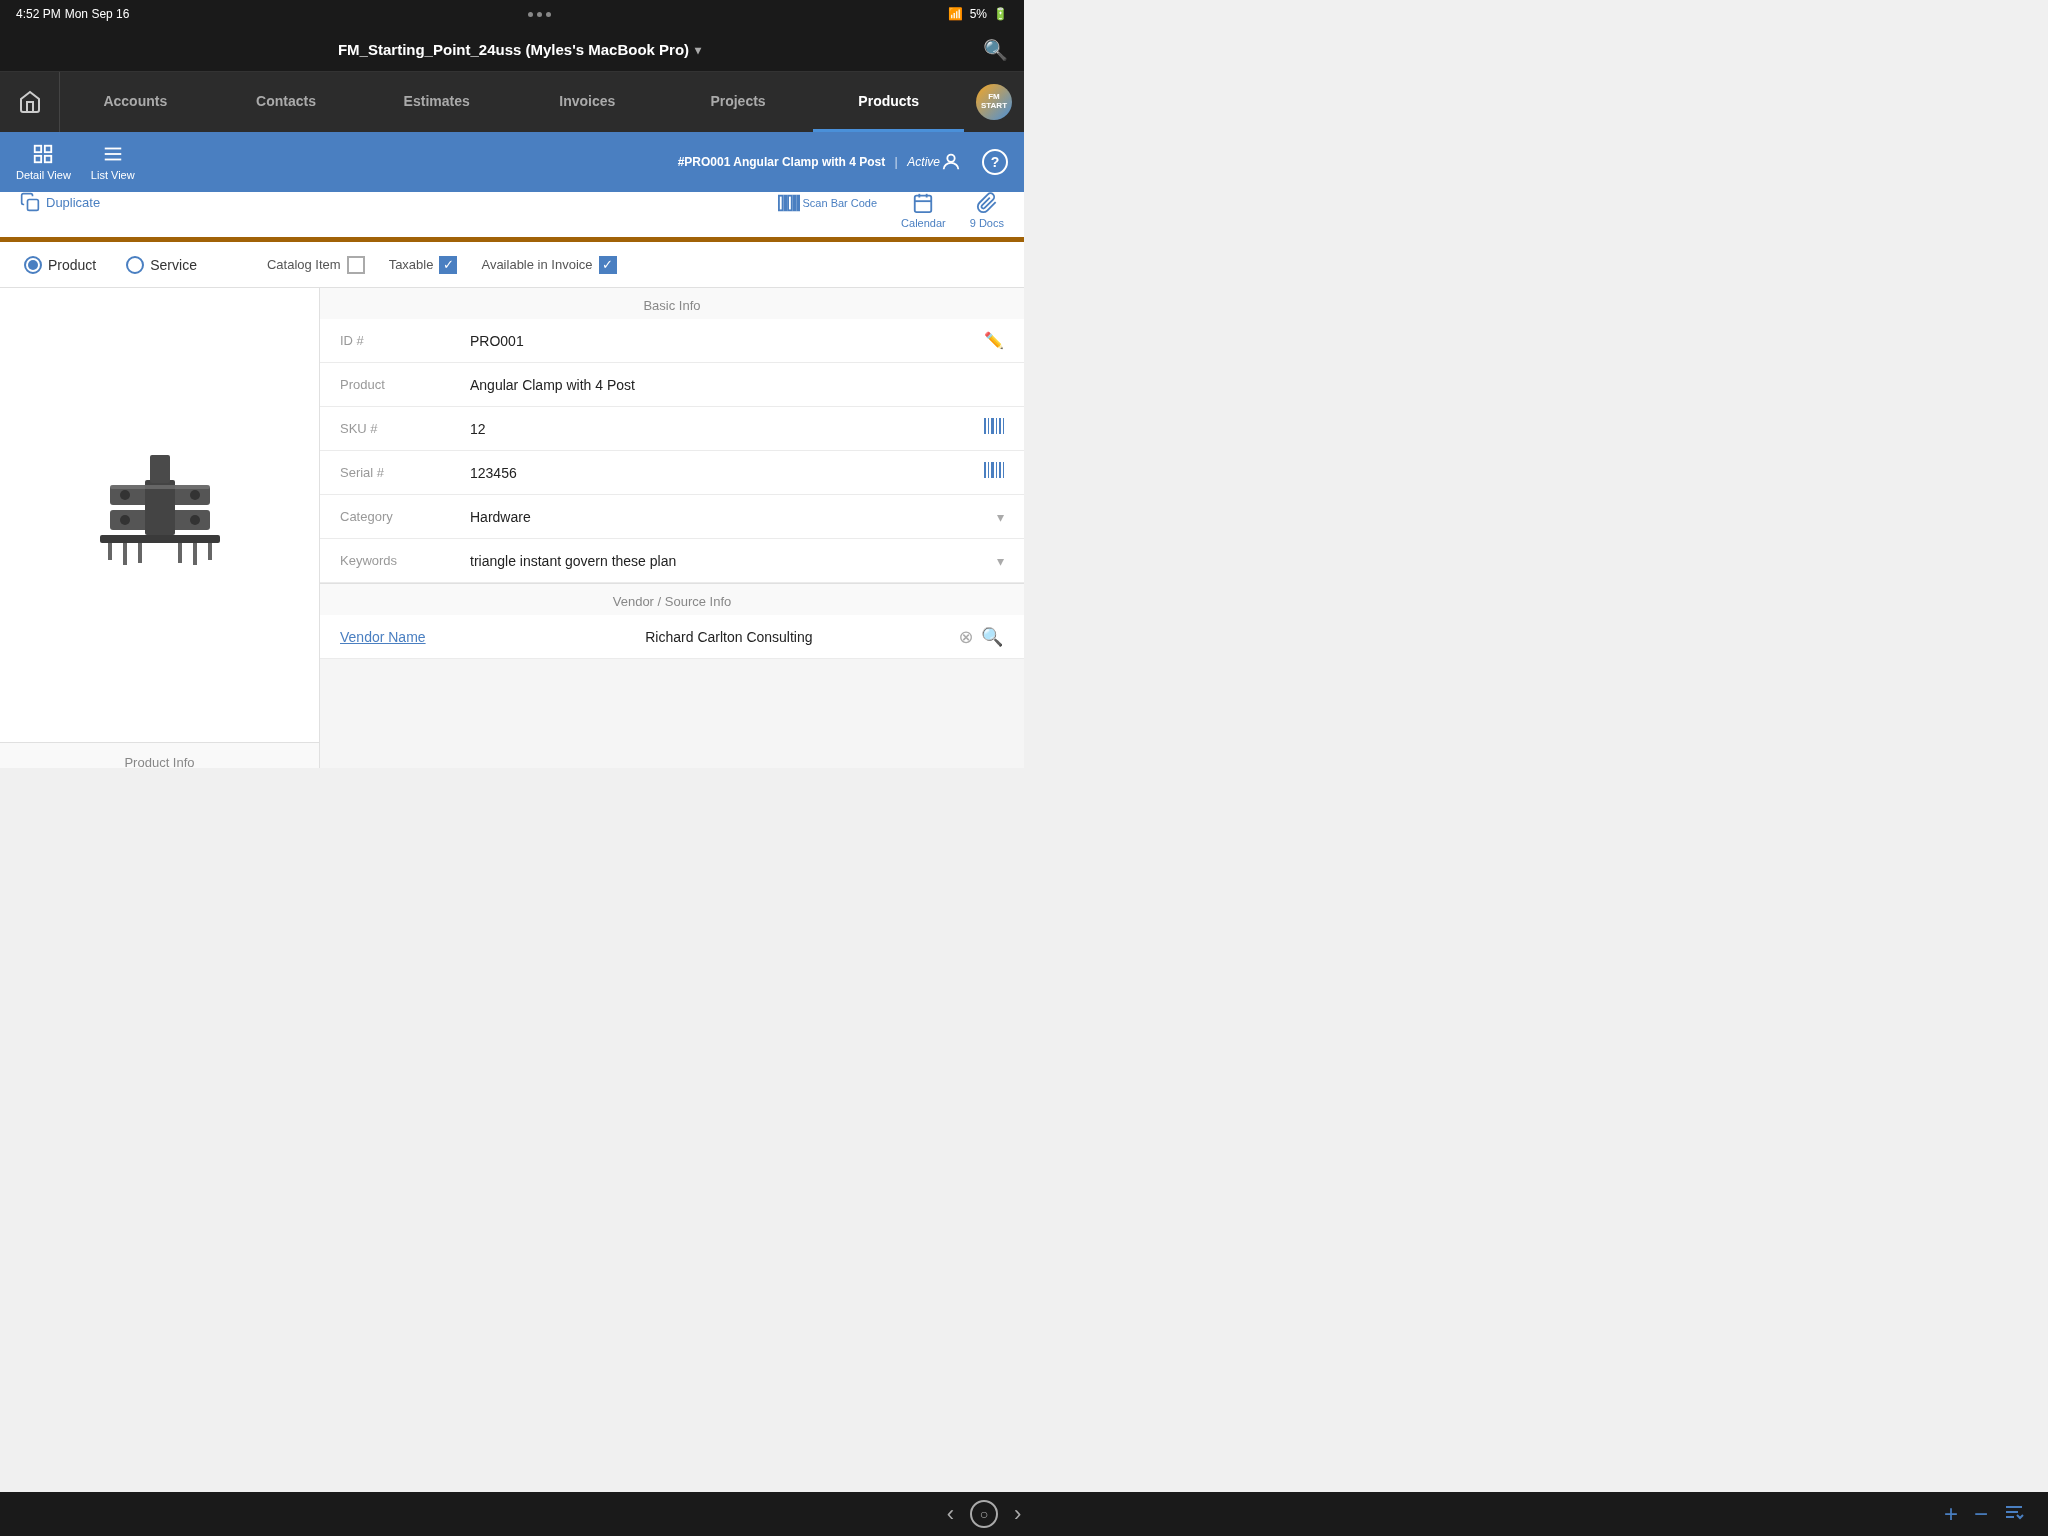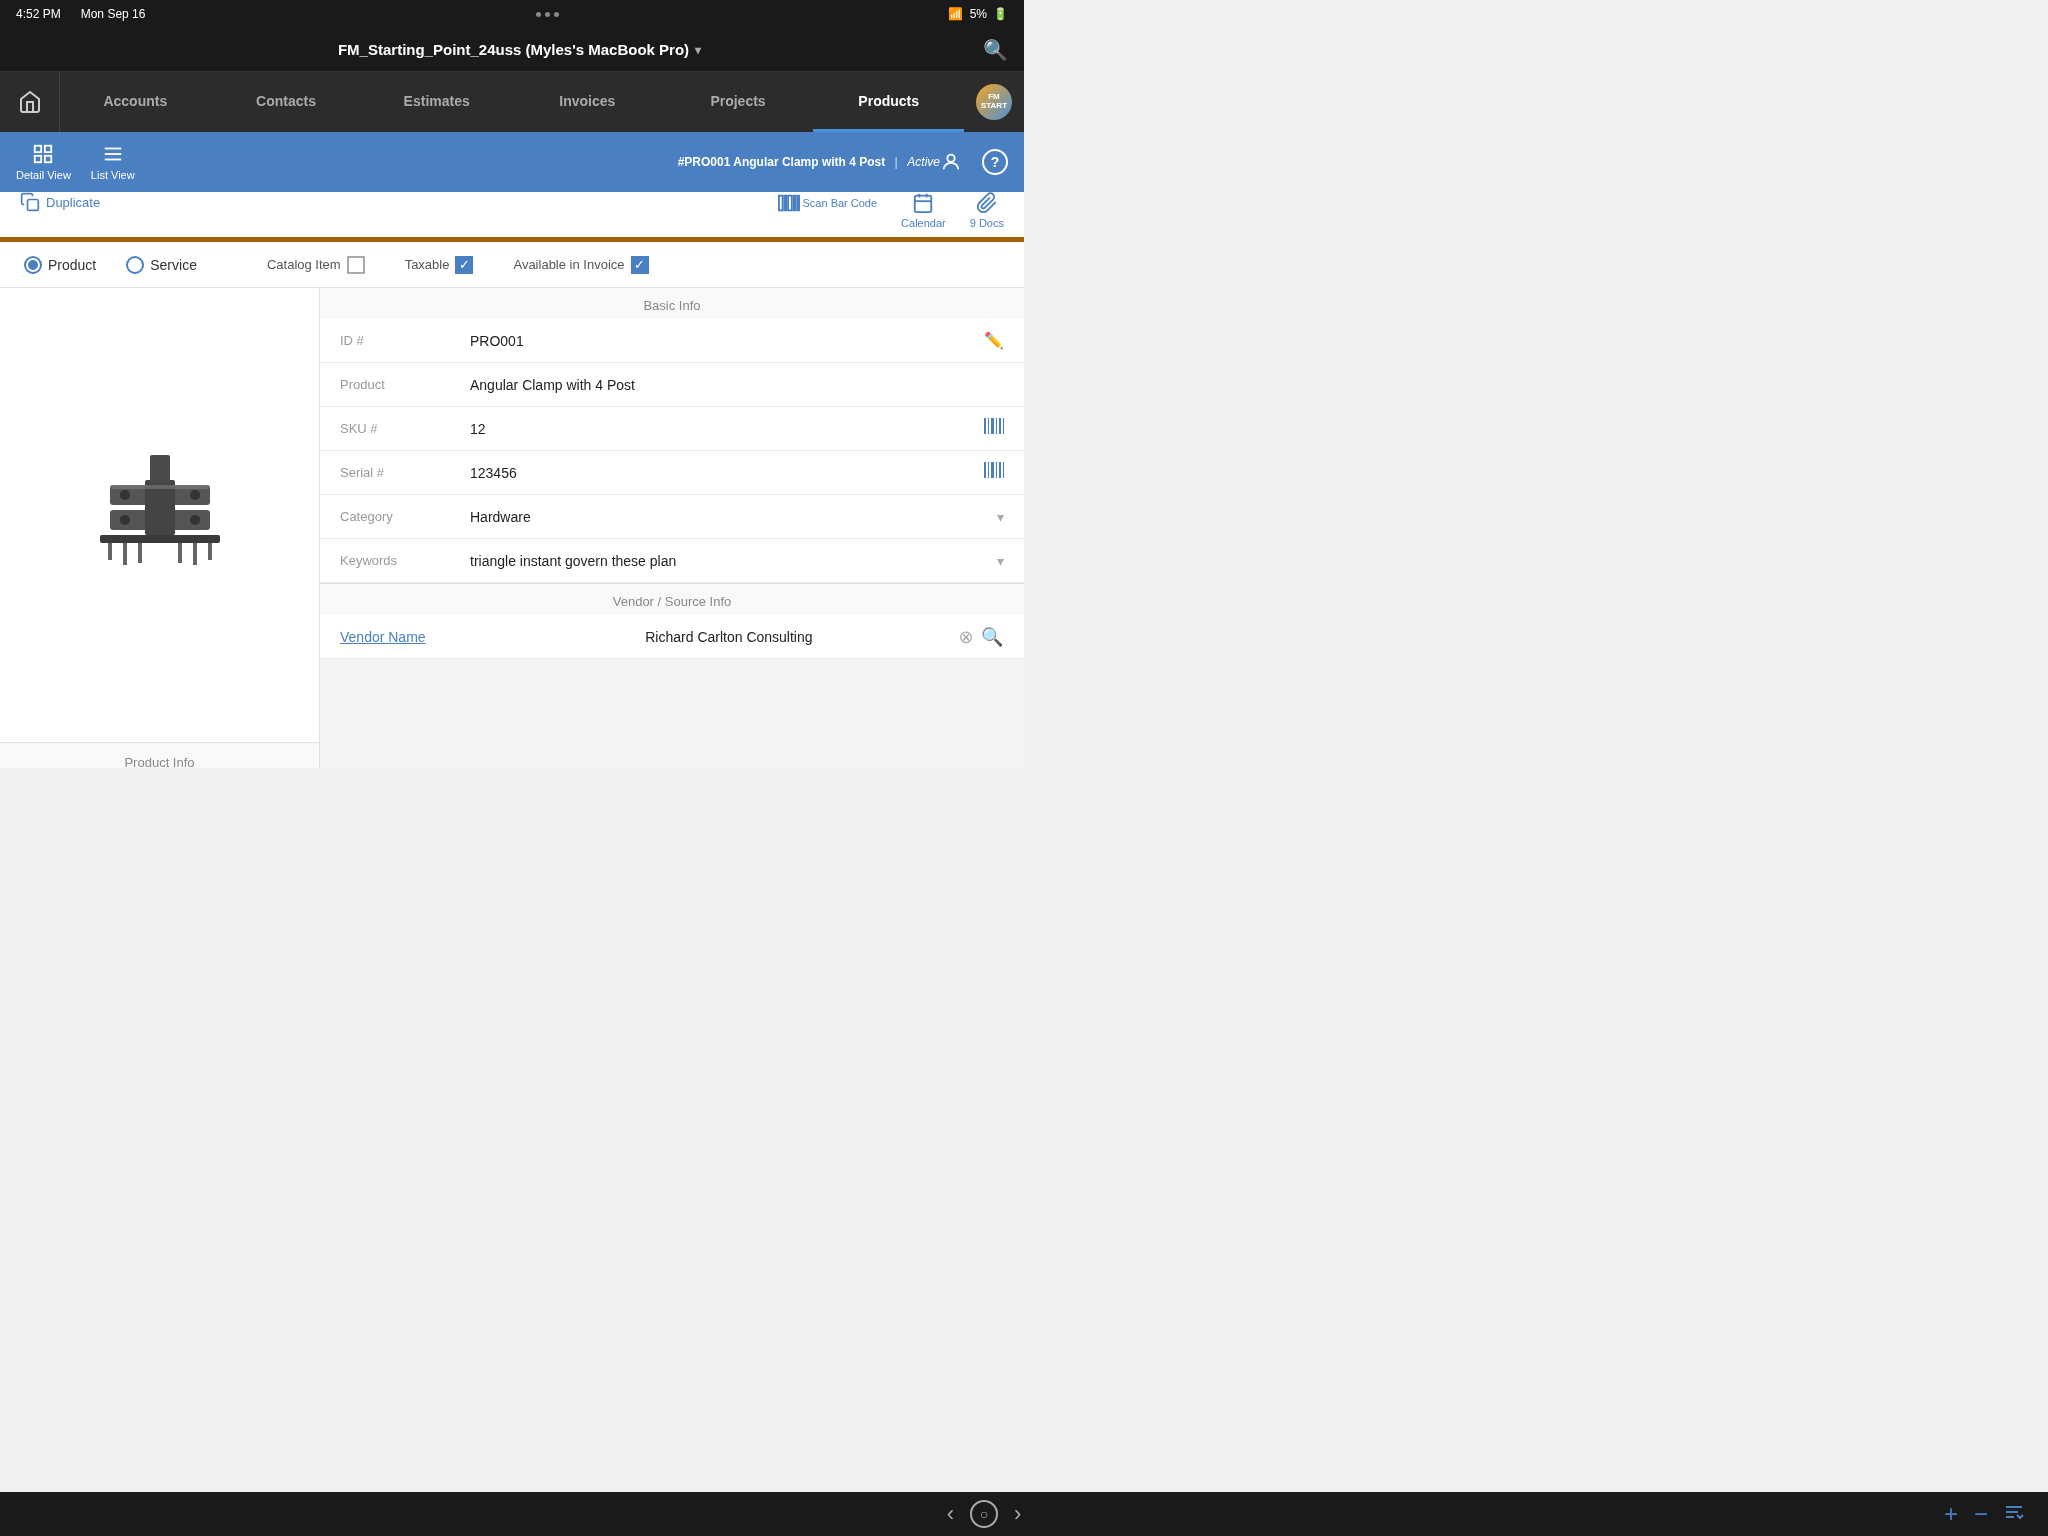--- a/index.html
+++ b/index.html
@@ -16,21 +16,21 @@
     .status-bar {
       background: #1a1a1a;
       color: #fff;
       height: 28px;
       display: flex;
       align-items: center;
       justify-content: space-between;
       padding: 0 16px;
       font-size: 12px;
     }
-    .status-left { display: flex; align-items: center; gap: 20px; }
+    .status-left { display: flex; align-items: center; gap: 4px; }
     .status-center { display: flex; gap: 4px; }
     .status-dot { width: 5px; height: 5px; background: #888; border-radius: 50%; }
     .status-right { display: flex; align-items: center; gap: 6px; font-size: 12px; }
 
     
     .title-bar {
       background: #1a1a1a;
       color: #fff;
       height: 44px;
       display: flex;
@@ -173,21 +173,21 @@
       width: 10px;
       height: 10px;
       border-radius: 50%;
       background: #4a7fc1;
     }
     .radio-label { color: #333; font-size: 14px; }
 
     .checkboxes-group {
       display: flex;
       align-items: center;
-      gap: 40px;
+      gap: 24px;
       margin-left: 40px;
     }
     .checkbox-item {
       display: flex;
       align-items: center;
       gap: 6px;
       font-size: 13px;
       color: #555;
     }
     .checkbox-box {

